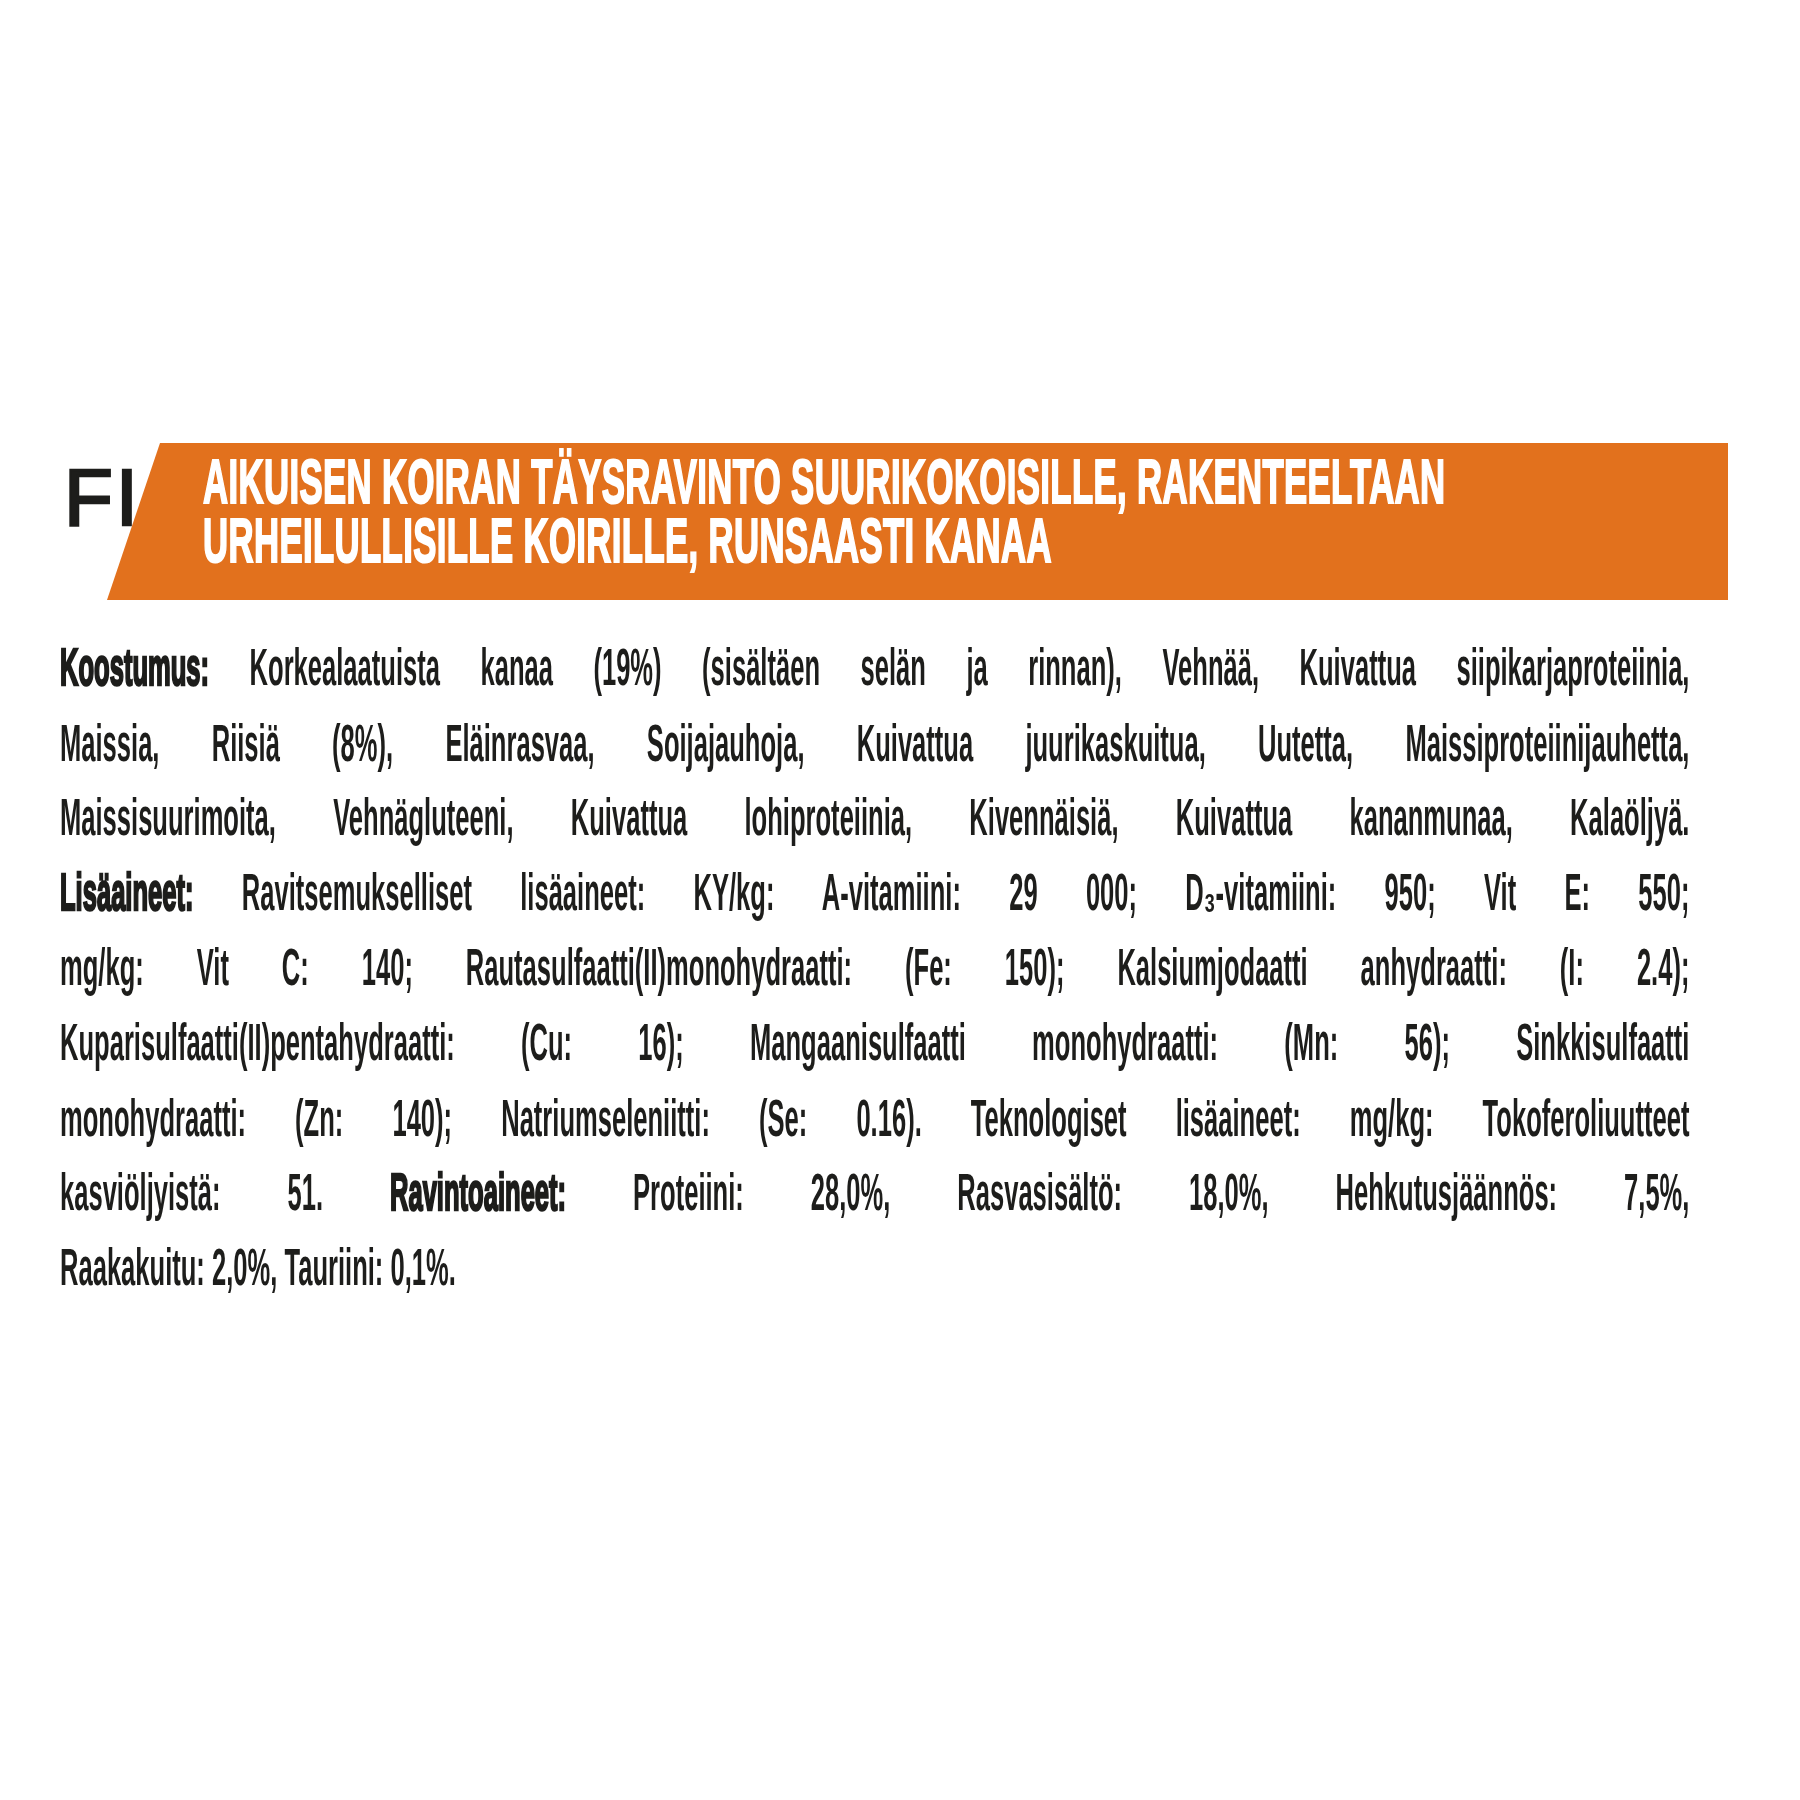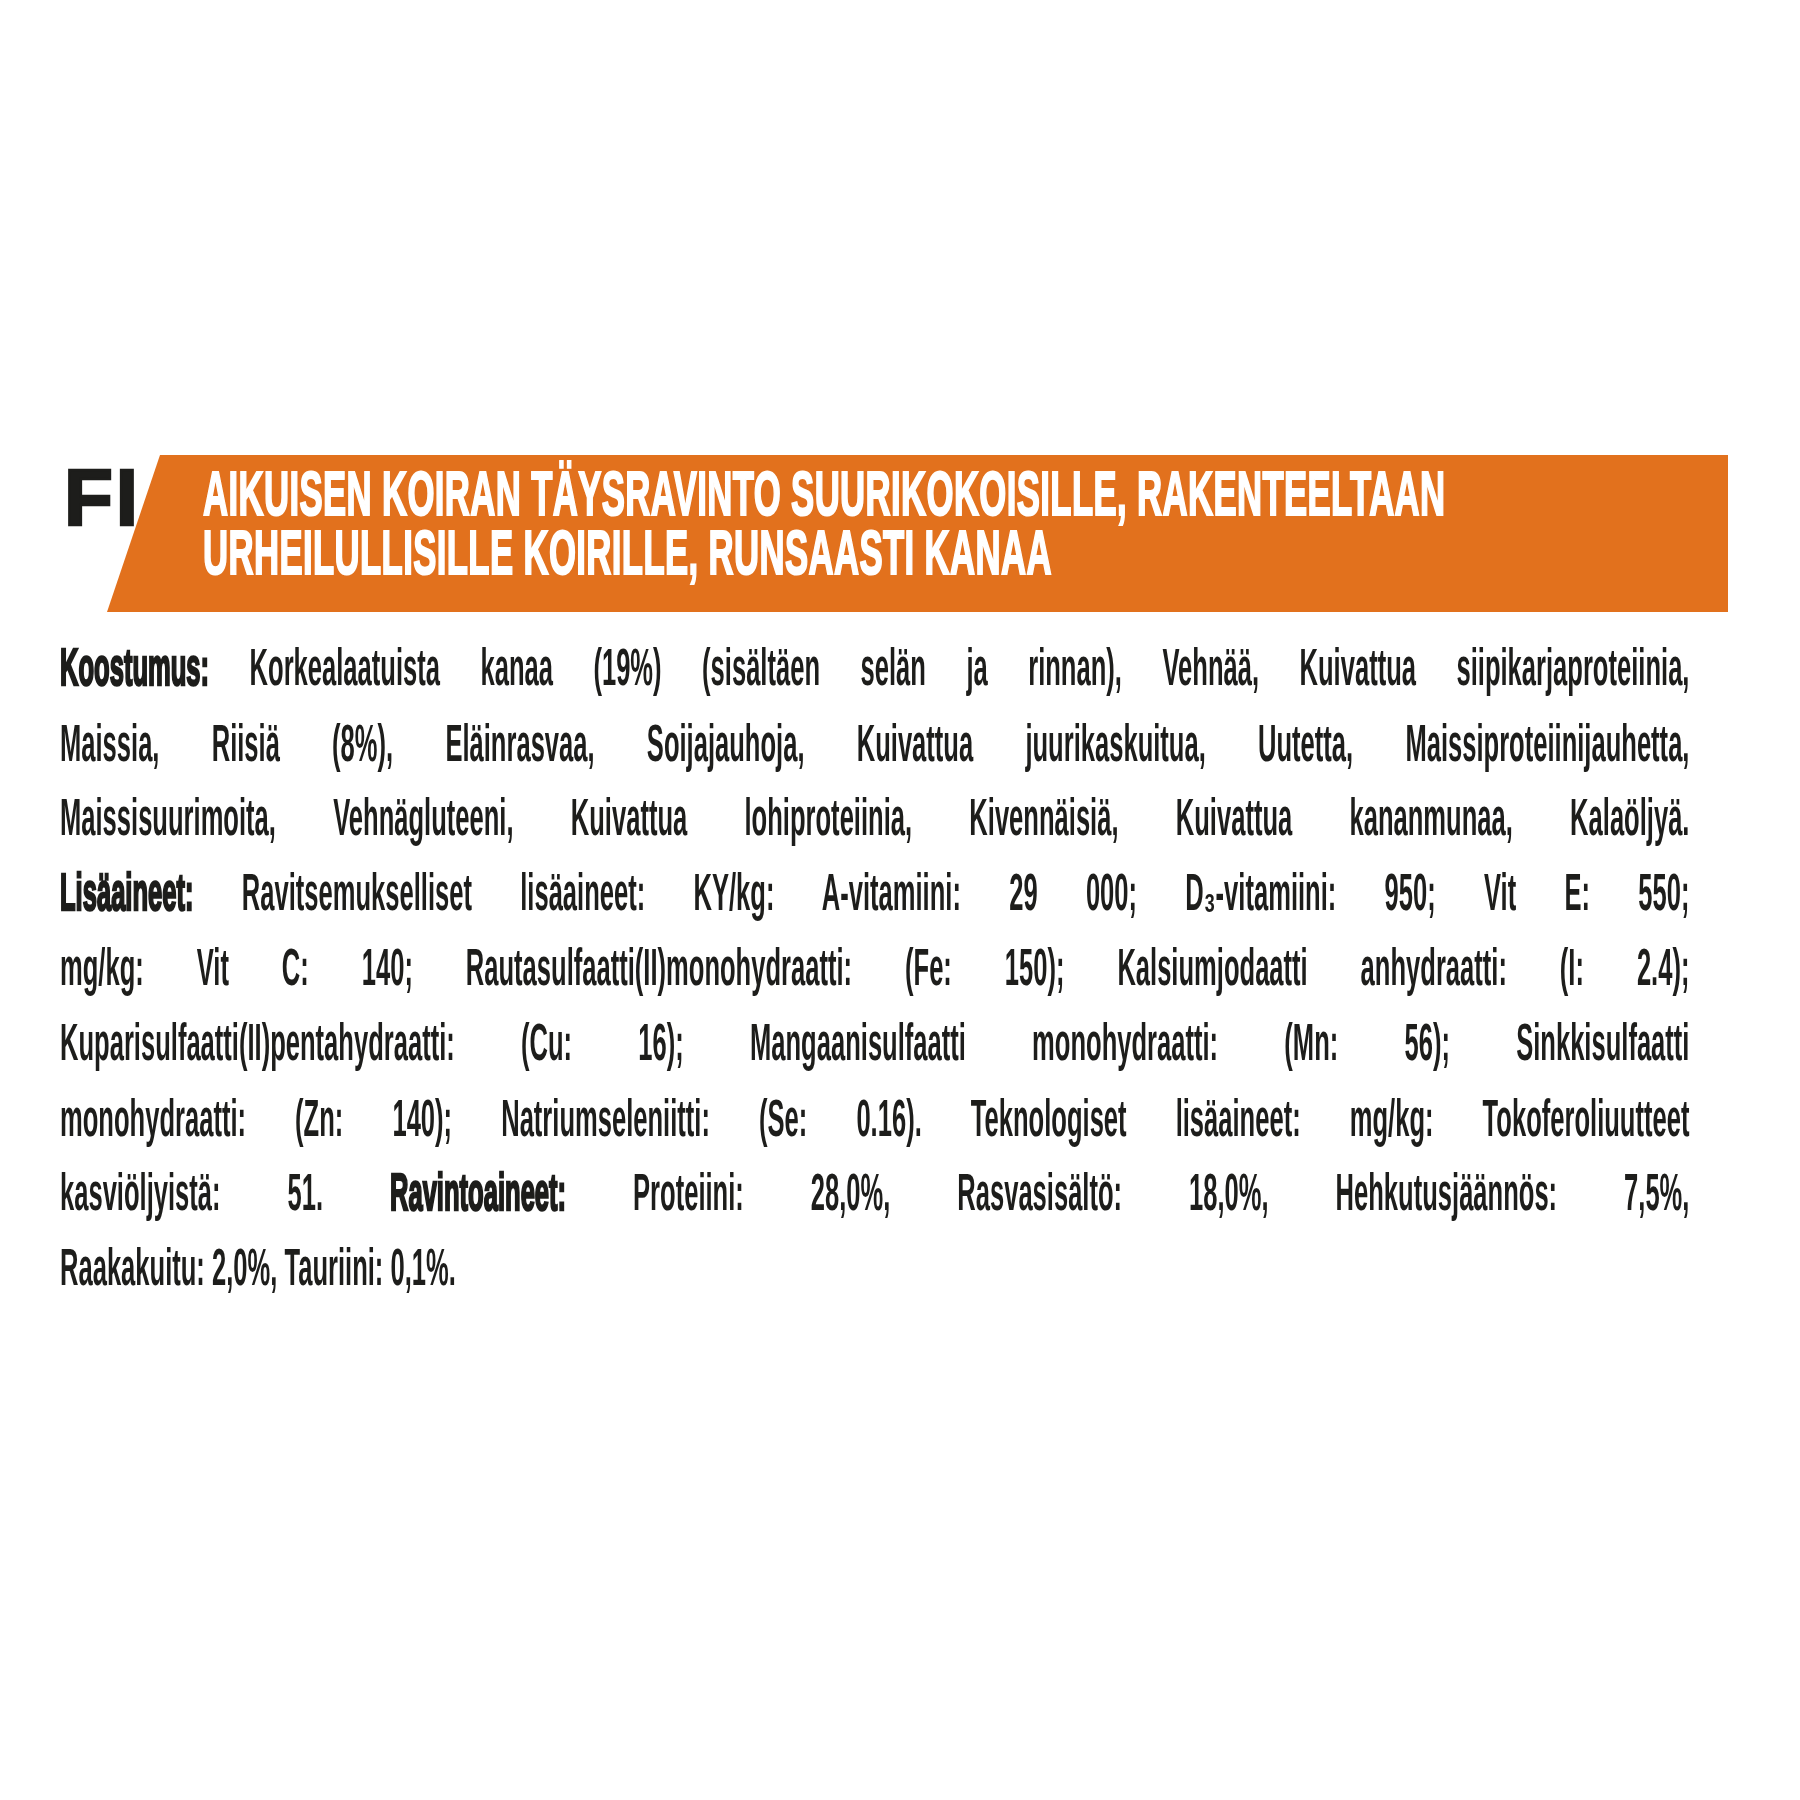--- a/index.html
+++ b/index.html
@@ -11,29 +11,29 @@
     background: #ffffff;
     overflow: hidden;
     font-family: "Liberation Sans", "DejaVu Sans", sans-serif;
     color: #1D1D1B;
   }
   .fi-code {
     position: absolute;
     left: 64px;
     top: 458px;
     font-size: 80px;
-    font-weight: bold;
+    font-weight: normal;
     letter-spacing: 3px;
     -webkit-text-stroke: 2.5px #1D1D1B;
     line-height: 1;
   }
   .banner {
     position: absolute;
     left: 107px;
-    top: 455px;
+    top: 443px;
     width: 1621px;
     height: 157px;
     background: #E2711D;
     -webkit-clip-path: polygon(53px 0, 100% 0, 100% 100%, 0 100%);
     clip-path: polygon(53px 0, 100% 0, 100% 100%, 0 100%);
   }
   .banner-text {
     position: absolute;
     left: 96px;
     top: 9px;

